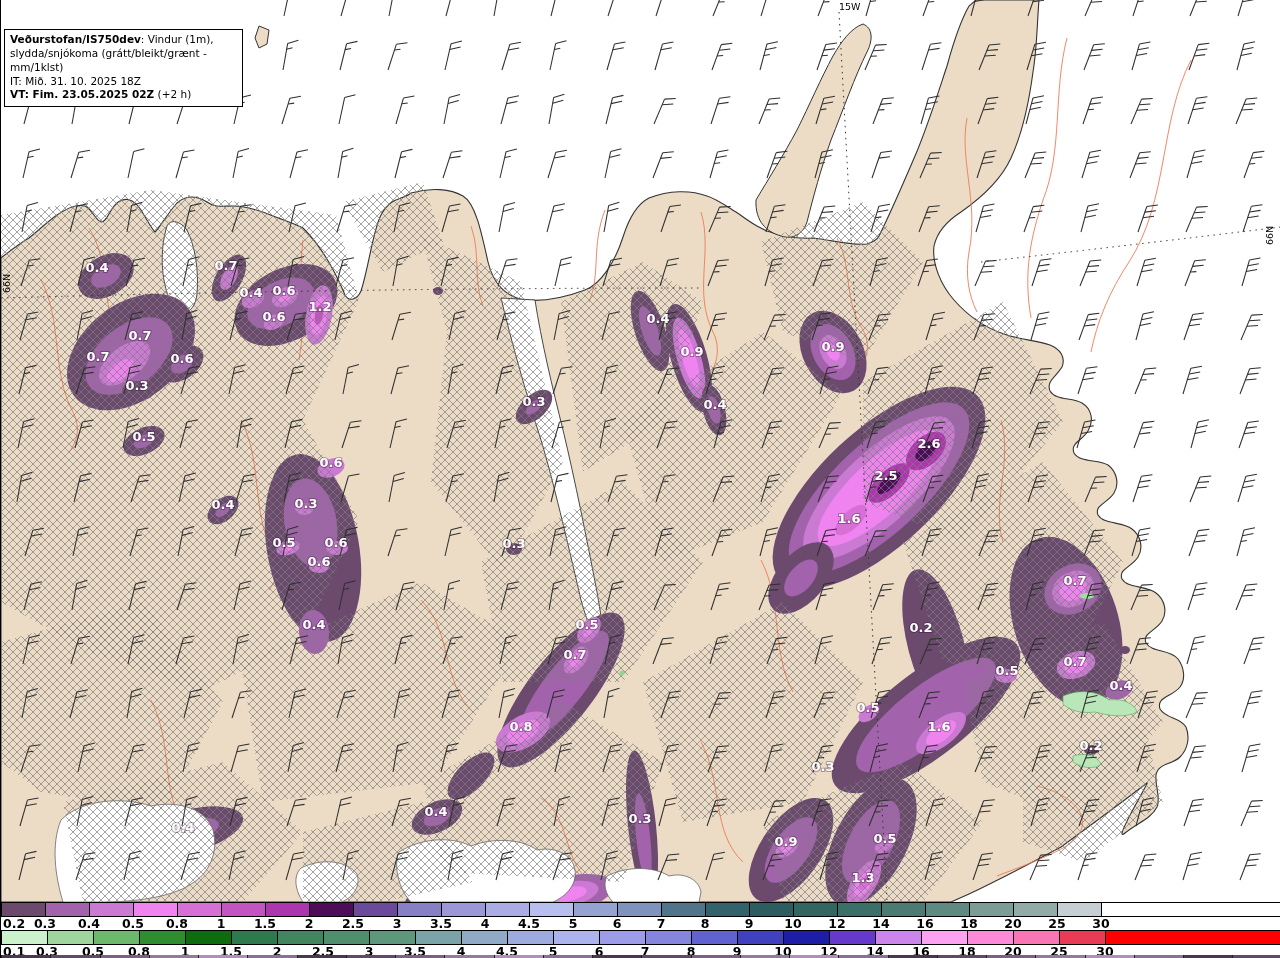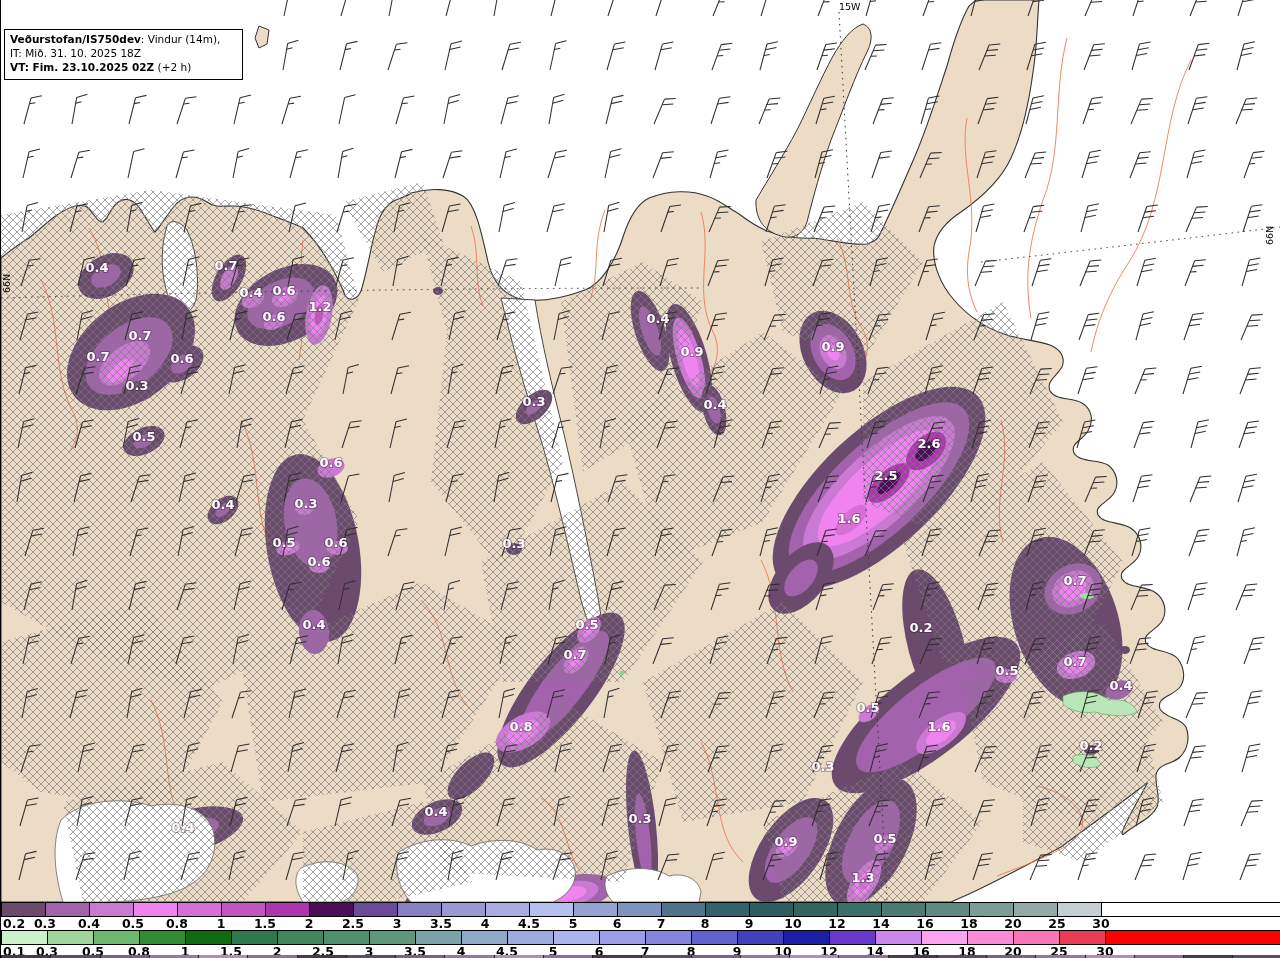--- a/index.html
+++ b/index.html
@@ -2568,23 +2568,24 @@
         <text x="182" y="832" fill="#ffffff" font-size="13" font-weight="bold" text-anchor="middle" font-family="&quot;DejaVu Sans&quot;,sans-serif" stroke="rgba(40,10,40,0.35)" stroke-width="2" paint-order="stroke">0.4</text>
         <text x="1074" y="585" fill="#ffffff" font-size="13" font-weight="bold" text-anchor="middle" font-family="&quot;DejaVu Sans&quot;,sans-serif" stroke="rgba(40,10,40,0.35)" stroke-width="2" paint-order="stroke">0.7</text>
         <text x="1006" y="675" fill="#ffffff" font-size="13" font-weight="bold" text-anchor="middle" font-family="&quot;DejaVu Sans&quot;,sans-serif" stroke="rgba(40,10,40,0.35)" stroke-width="2" paint-order="stroke">0.5</text>
         <text x="1074" y="666" fill="#ffffff" font-size="13" font-weight="bold" text-anchor="middle" font-family="&quot;DejaVu Sans&quot;,sans-serif" stroke="rgba(40,10,40,0.35)" stroke-width="2" paint-order="stroke">0.7</text>
         <text x="1120" y="690" fill="#ffffff" font-size="13" font-weight="bold" text-anchor="middle" font-family="&quot;DejaVu Sans&quot;,sans-serif" stroke="rgba(40,10,40,0.35)" stroke-width="2" paint-order="stroke">0.4</text>
         <text x="1090" y="750" fill="#ffffff" font-size="13" font-weight="bold" text-anchor="middle" font-family="&quot;DejaVu Sans&quot;,sans-serif" stroke="rgba(40,10,40,0.35)" stroke-width="2" paint-order="stroke">0.2</text>
       </g>
   </svg>
 
   <div class="titlebox">
-    <div><b>Veðurstofan/IS750dev</b><span>: Vindur (14m),</span></div>
+    <div><b>Veðurstofan/IS750dev</b><span>: Vindur (1m),</span></div>
+    <div>slydda/snjókoma (grátt/bleikt/grænt - mm/1klst)</div>
     <div>IT: Mið. 31. 10. 2025 18Z</div>
-    <div><b>VT: Fim. 23.10.2025 02Z</b><span> (+2 h)</span></div>
+    <div><b>VT: Fim. 23.05.2025 02Z</b><span> (+2 h)</span></div>
   </div>
 
   <div class="legend">
     <div class="bar bar1" id="bar1">
         <div class="sw" style="left: 0px; width: 44px; background: rgb(107, 74, 110);"></div>
         <div class="sw" style="left: 44px; width: 44px; background: rgb(162, 99, 172);"></div>
         <div class="sw" style="left: 88px; width: 44px; background: rgb(202, 122, 210);"></div>
         <div class="sw" style="left: 132px; width: 44px; background: rgb(239, 131, 240);"></div>
         <div class="sw" style="left: 176px; width: 44px; background: rgb(214, 111, 214);"></div>
         <div class="sw" style="left: 220px; width: 44px; background: rgb(195, 85, 195);"></div>

